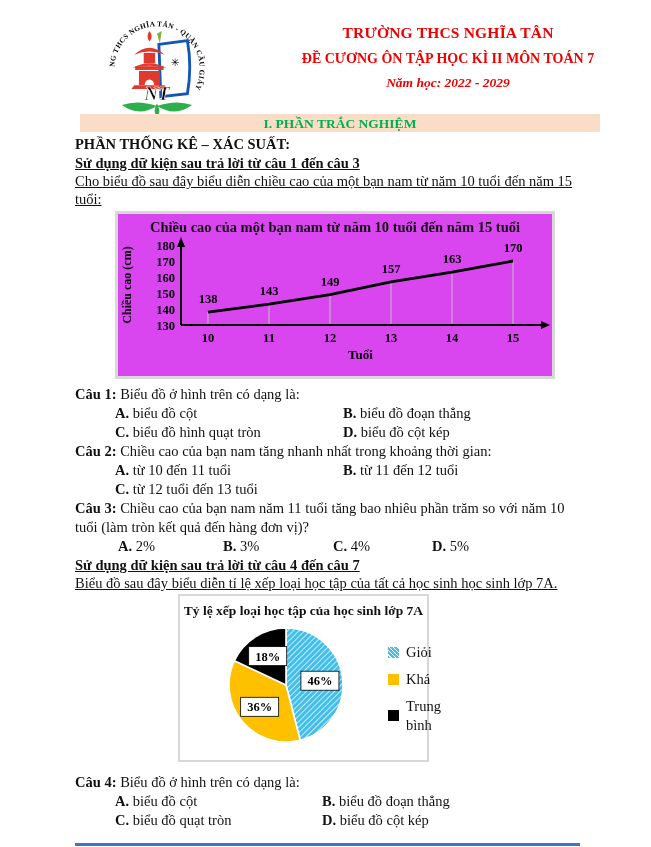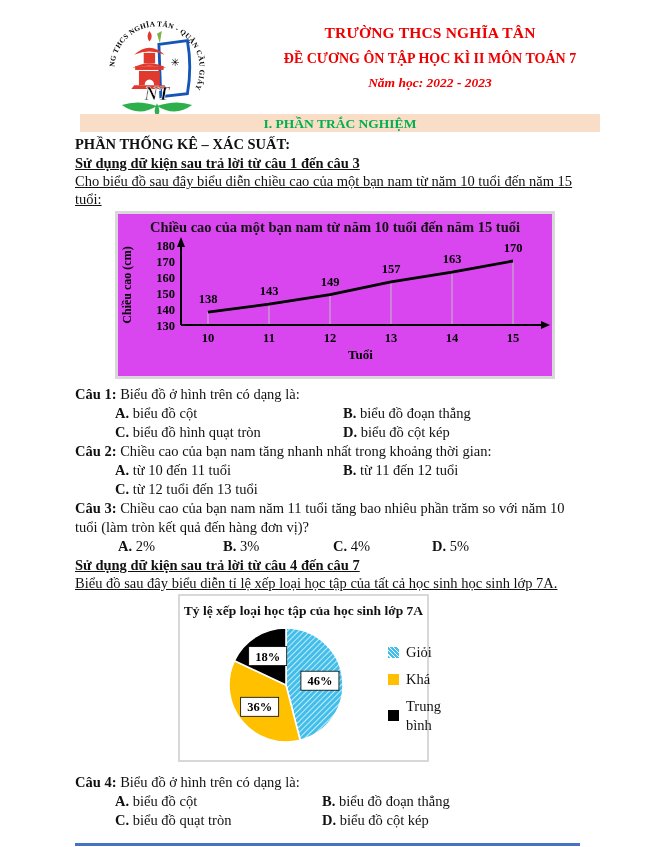--- a/index.html
+++ b/index.html
@@ -1,20 +1,20 @@
 <!DOCTYPE html>
 <html><head>
 <meta charset="utf-8">
 <style>
   html,body{margin:0;padding:0;background:#ffffff;}
   .page{position:relative;width:651px;height:847px;background:#ffffff;overflow:hidden;
         font-family:"Liberation Serif","DejaVu Serif",serif;color:#111;}
   
   .logo{position:absolute;left:100px;top:12px;width:114px;height:114px;}
-  .header-text{position:absolute;left:240px;top:24px;width:380px;text-align:center;
+  .header-text{position:absolute;left:258px;top:24px;width:380px;text-align:center;
                color:#ee0000;font-weight:bold;}
   .h-line1{font-size:15.5px;letter-spacing:.2px;}
   .h-line2{font-size:14px;margin-top:9px;}
   .h-line3{font-size:13.5px;font-style:italic;margin-top:8px;}
   
   .band{position:absolute;top:114px;left:80px;width:520px;height:18px;background:#faddc6;
         text-align:center;}
   .band span{color:#00b050;font-weight:bold;font-size:13.5px;line-height:18px;}
   
   .content{position:absolute;top:135px;left:75px;width:512px;font-size:14.5px;line-height:19px;}
@@ -73,21 +73,21 @@
       <path d="M60,96 q-5,9 0,14 q5,-5 0,-14"></path>
     </g>
     <text font-size="7.6" font-weight="bold" fill="#18a03c" font-family="Liberation Sans, sans-serif" letter-spacing="0.4">
       <textPath href="#circPath" startOffset="25%" text-anchor="middle">TRƯỜNG THCS NGHĨA TÂN - QUẬN CẦU GIẤY</textPath>
     </text>
   </svg>
 
   <div class="header-text">
     <div class="h-line1">TRƯỜNG THCS NGHĨA TÂN</div>
     <div class="h-line2">ĐỀ CƯƠNG ÔN TẬP HỌC KÌ II MÔN TOÁN 7</div>
-    <div class="h-line3">Năm học: 2022 - 2023</div>
+    <div class="h-line3">Năm học: 2022 - 2029</div>
   </div>
 
   <div class="band" style="background: rgb(250, 221, 198);">
     <span style="color: rgb(0, 176, 80);">I. PHẦN TRẮC NGHIỆM</span>
   </div>
 
   <div class="content">
 
     <div class="bold">PHẦN THỐNG KÊ – XÁC SUẤT:</div>
     <div class="bold tight">Sử dụng dữ kiện sau trả lời từ câu 1 đến câu 3</div>

